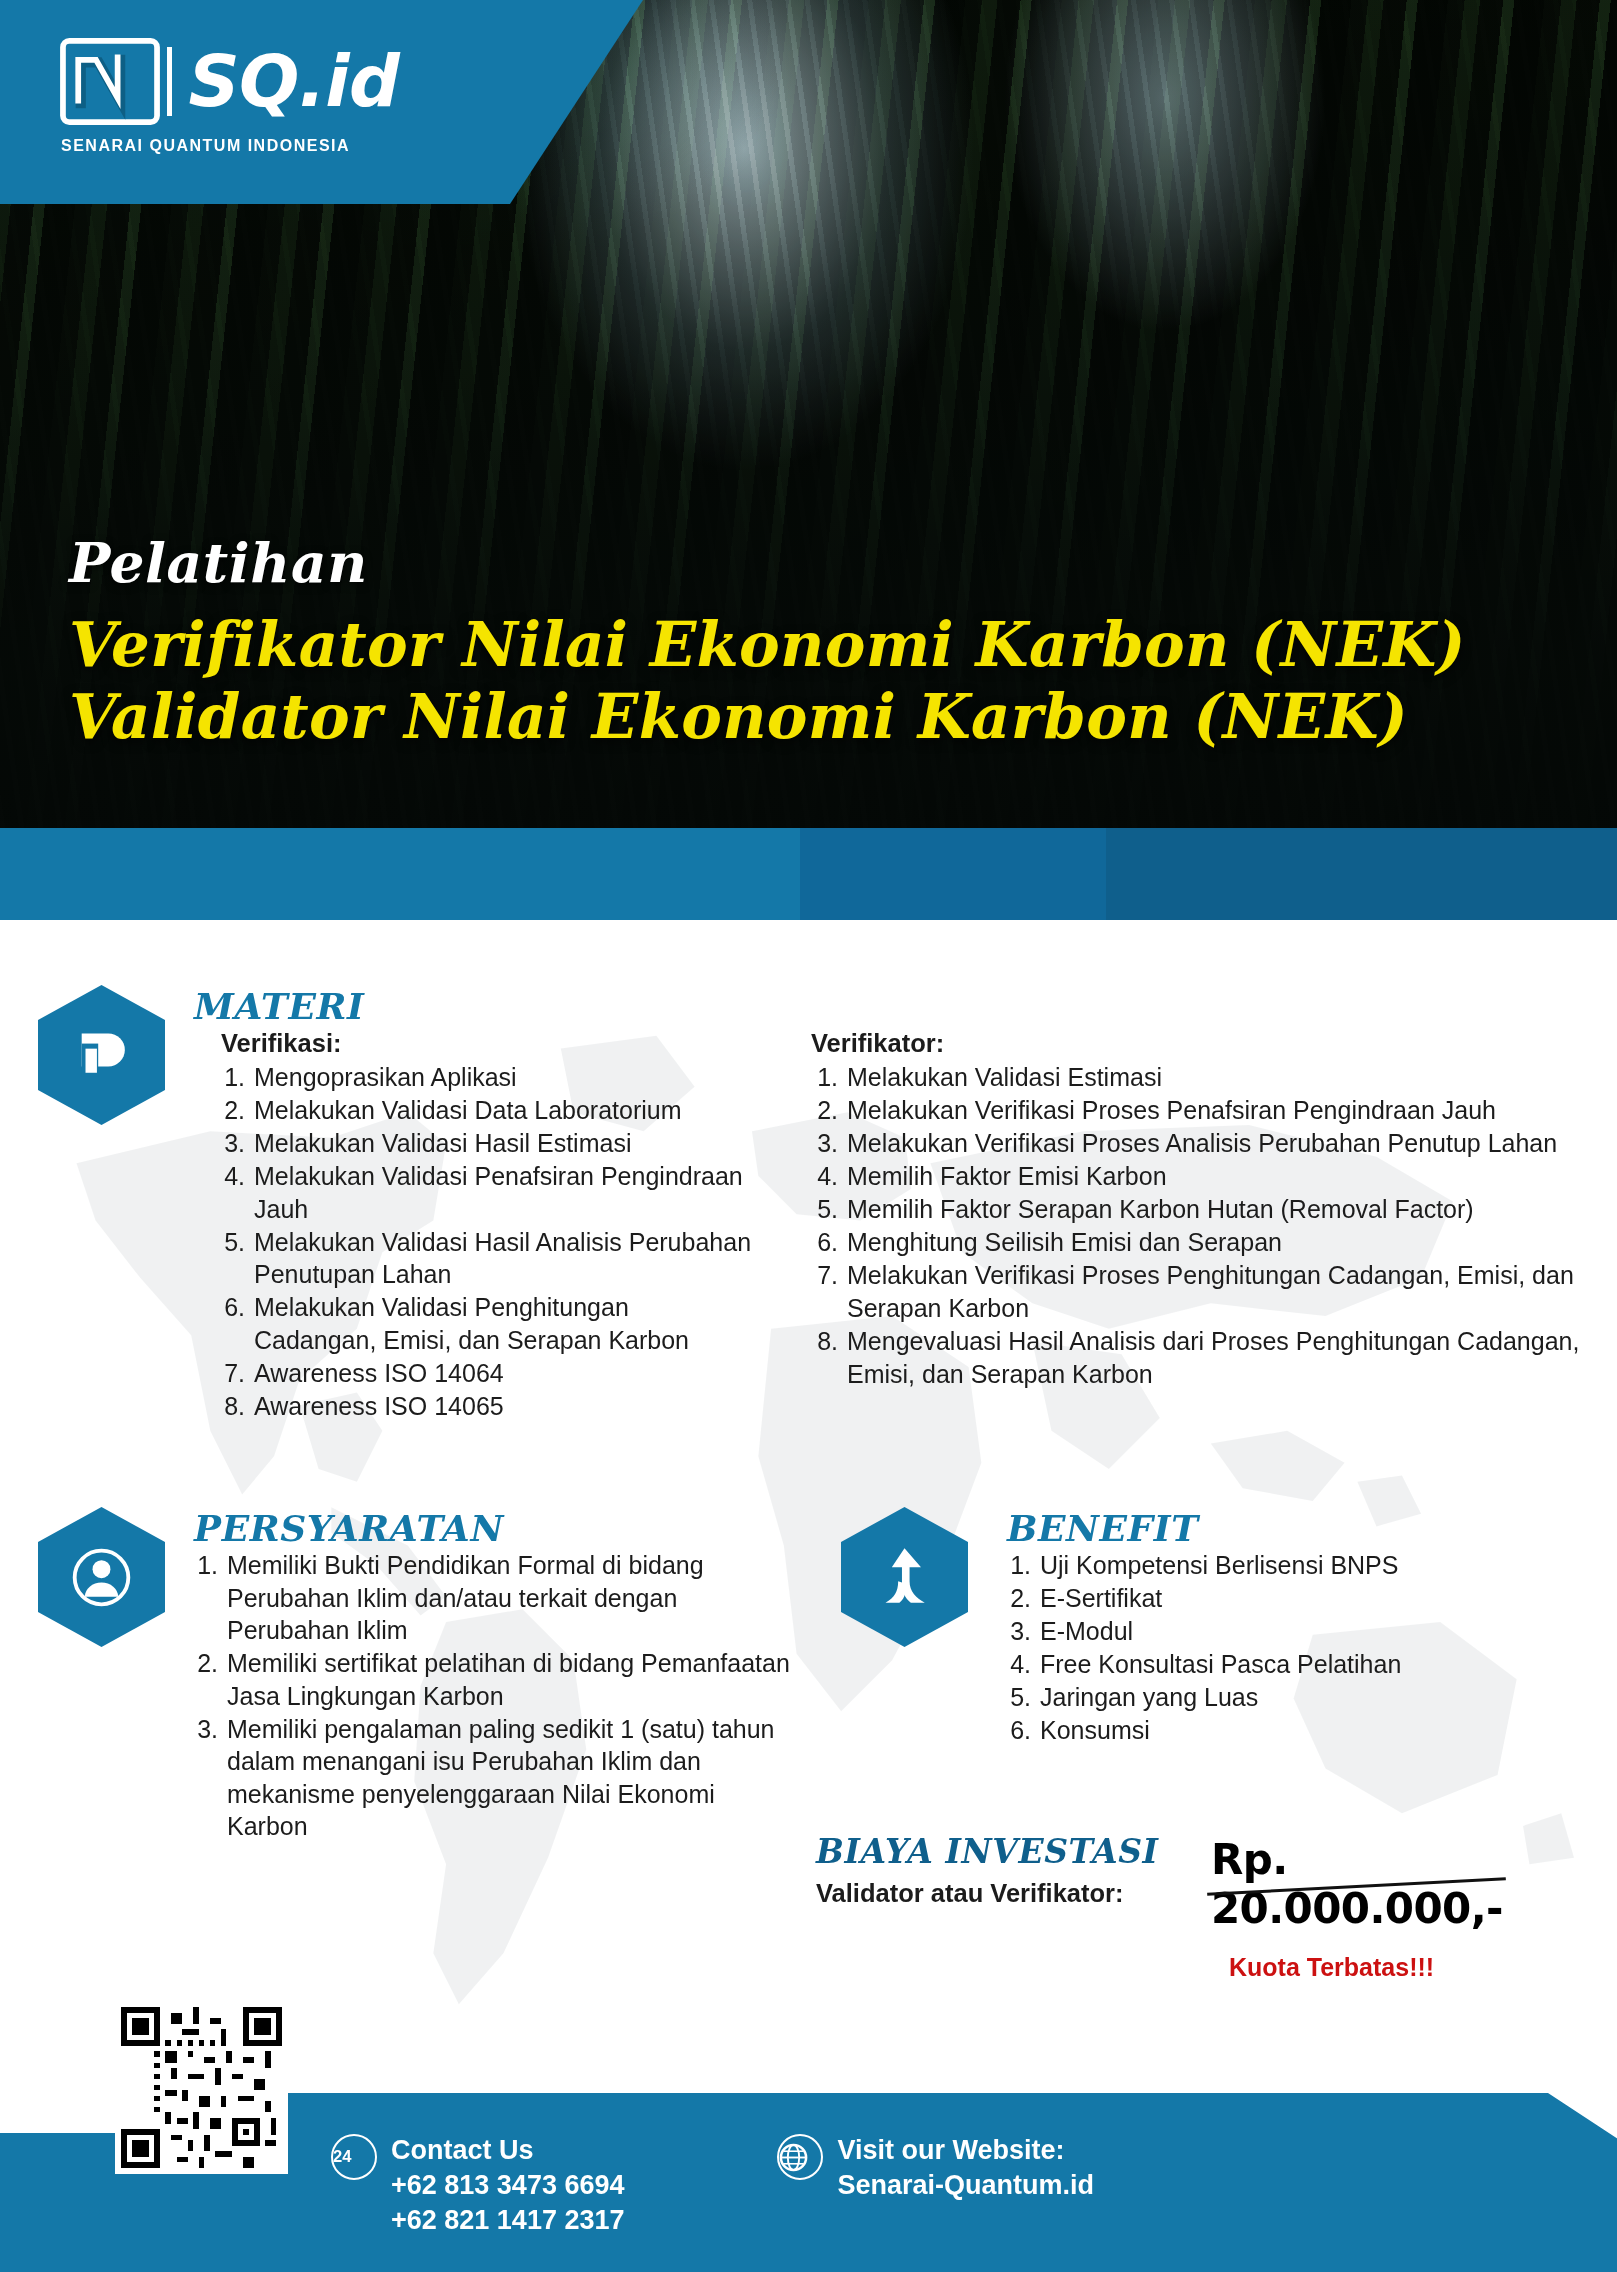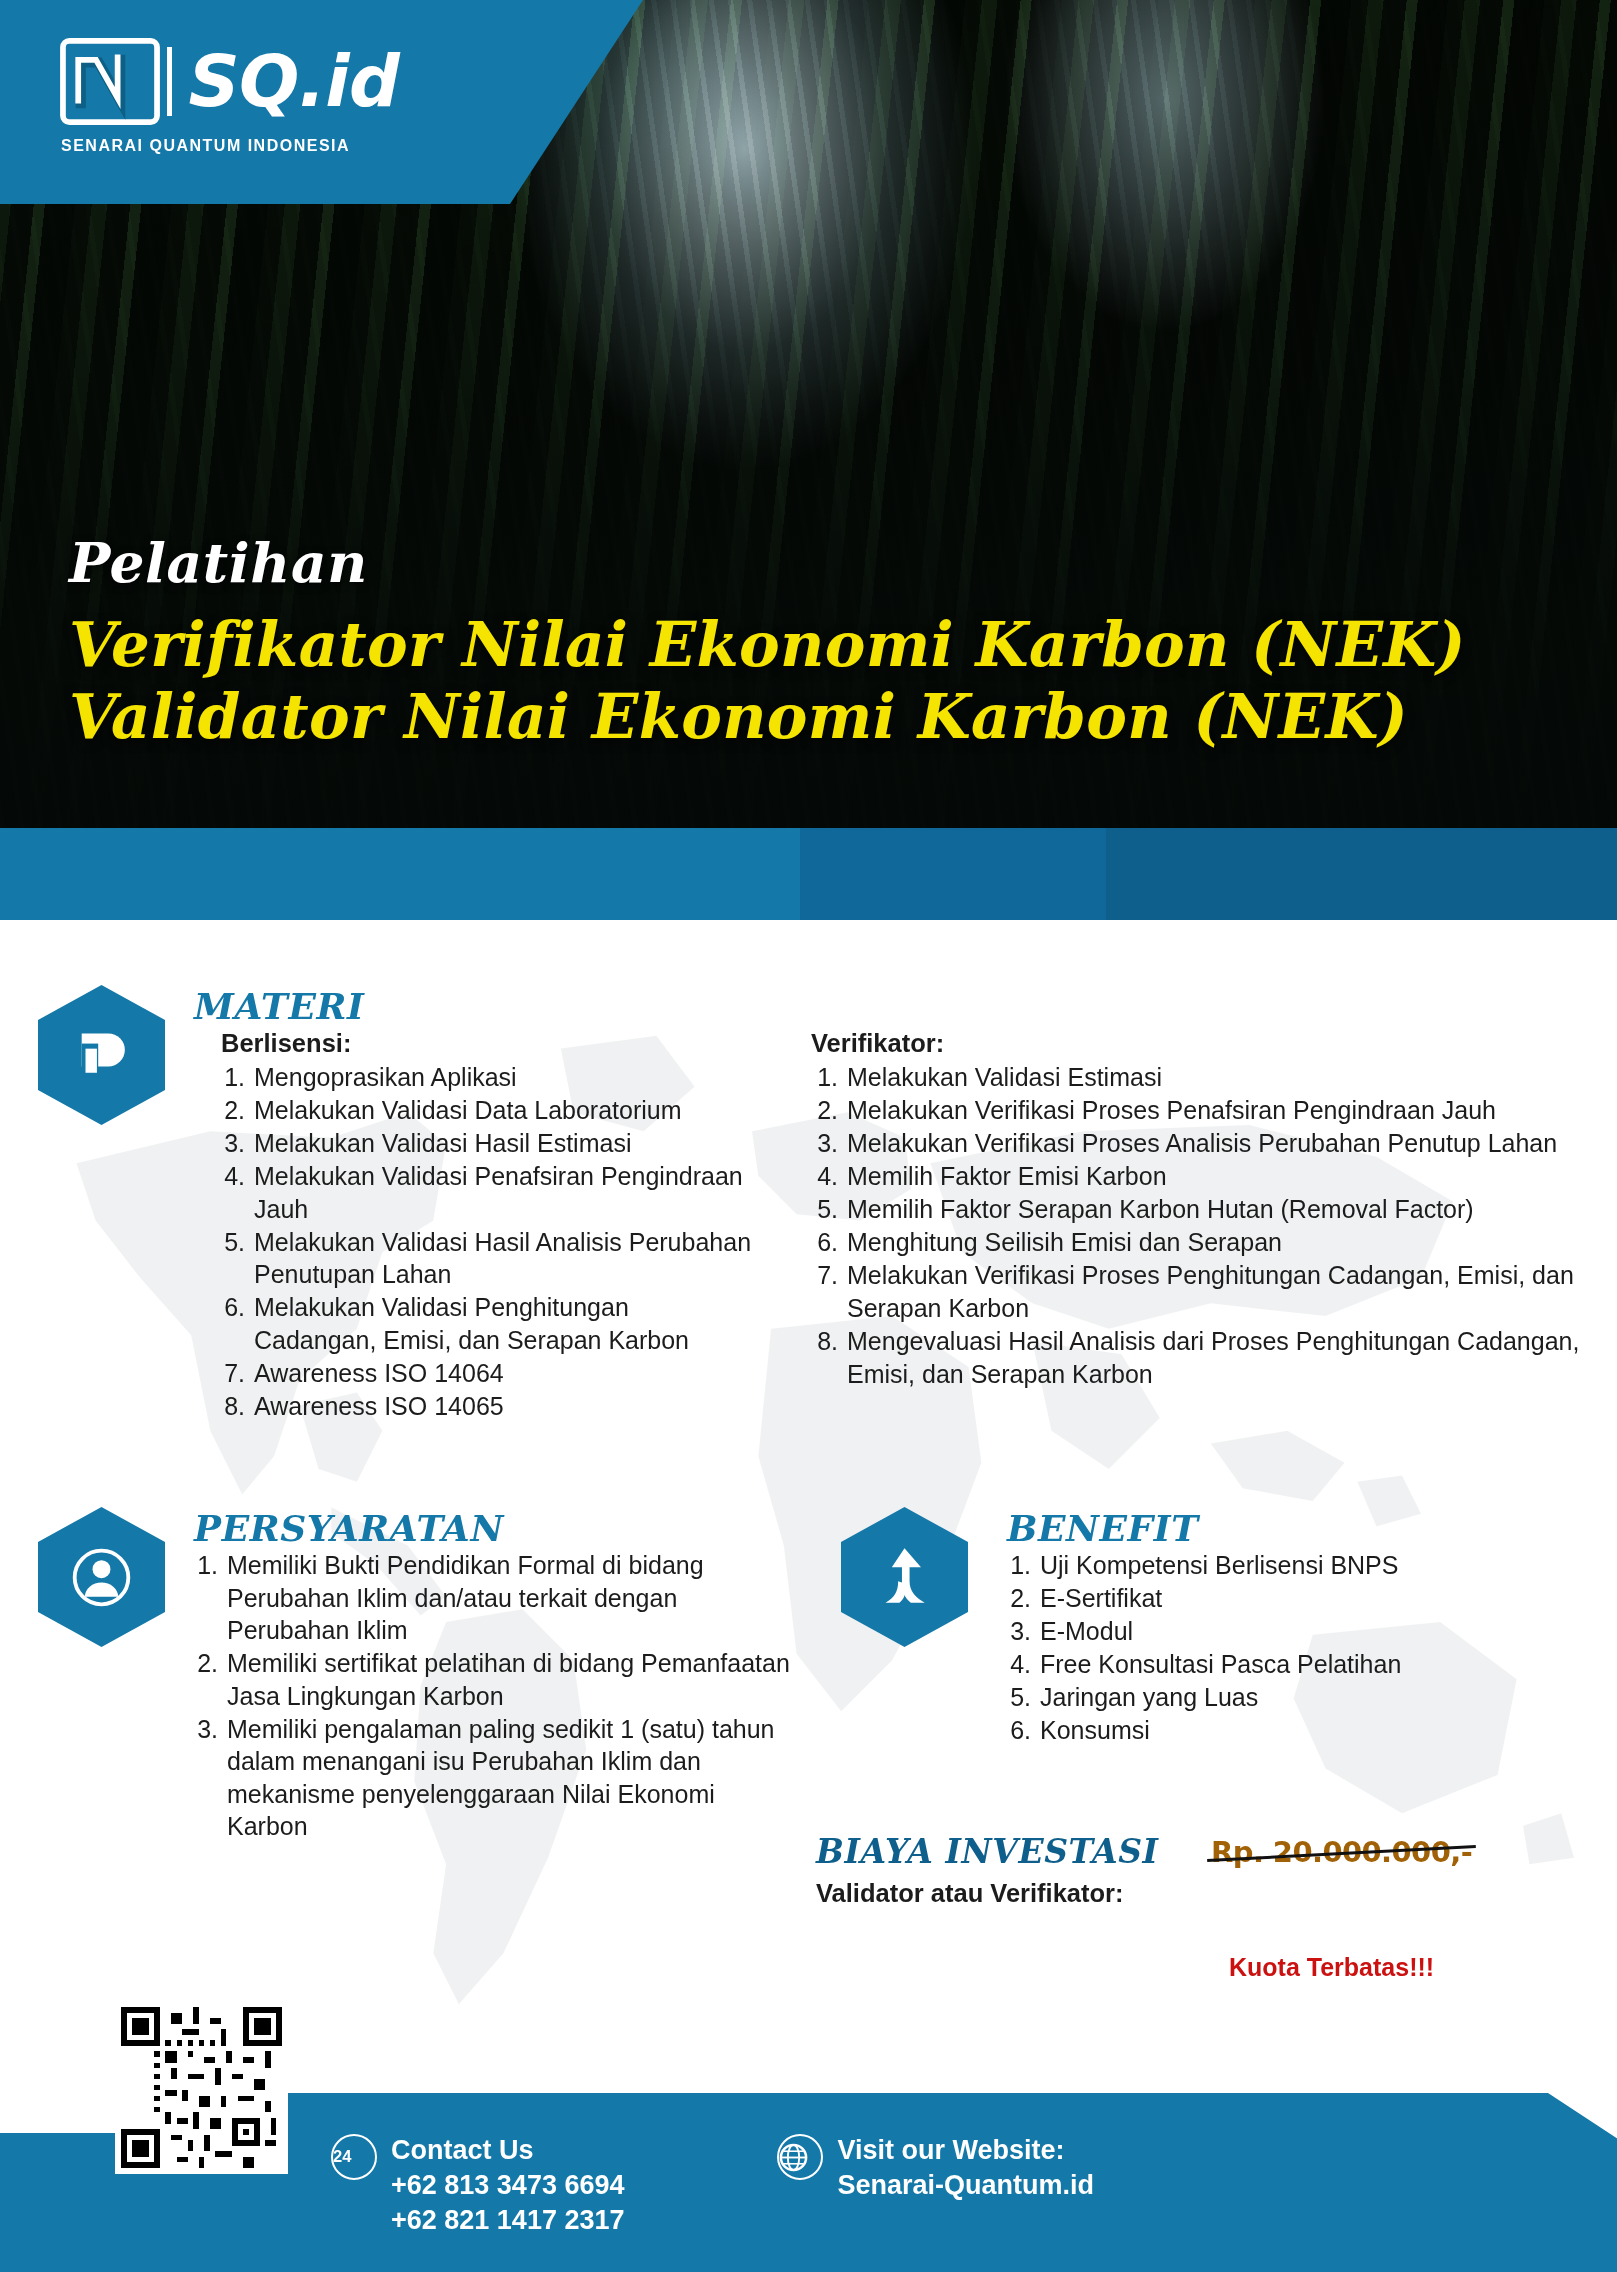--- a/index.html
+++ b/index.html
@@ -245,22 +245,22 @@
   }
   .biaya-sub {
     color: #1c1c1c;
     font-size: 25.5px;
     font-weight: bold;
     margin-top: 7.6px;
   }
   .price-old {
     position: absolute;
     top: 2.5px; left: 395px;
-    color: #a16207;
-    font-size: 29px;
+    color: #000000;
+    font-size: 42px;
     font-weight: bold;
     letter-spacing: -0.6px;
     font-family: "DejaVu Sans", sans-serif;
   }
   .price-old .strike {
     position: relative;
   }
   .price-old .strike::after {
     content: "";
     position: absolute;
@@ -407,21 +407,21 @@
         <svg width="66" height="66" viewBox="0 0 104 104" xmlns="http://www.w3.org/2000/svg">
           <path d="M20 18 H62 A26 26 0 0 1 62 70 H20 Z" fill="#ffffff"></path>
           <path d="M20 34 H46 V86 H20 Z" fill="#1478a8"></path>
           <path d="M26 42 H44 V80 H26 Z" fill="#ffffff"></path>
         </svg>
       </div>
     </div>
     <div class="sec-title" id="materi-title">MATERI</div>
 
     <div id="materi-col-validator">
-      <div class="sub-head">Berlisensi:</div>
+      <div class="sub-head">Verifikasi:</div>
       <ol class="numlist">
         <li>
             <span class="n">1.</span>
             <span class="txt">Mengoprasikan Aplikasi</span>
           </li>
         <li>
             <span class="n">2.</span>
             <span class="txt">Melakukan Validasi Data Laboratorium</span>
           </li>
         <li>

